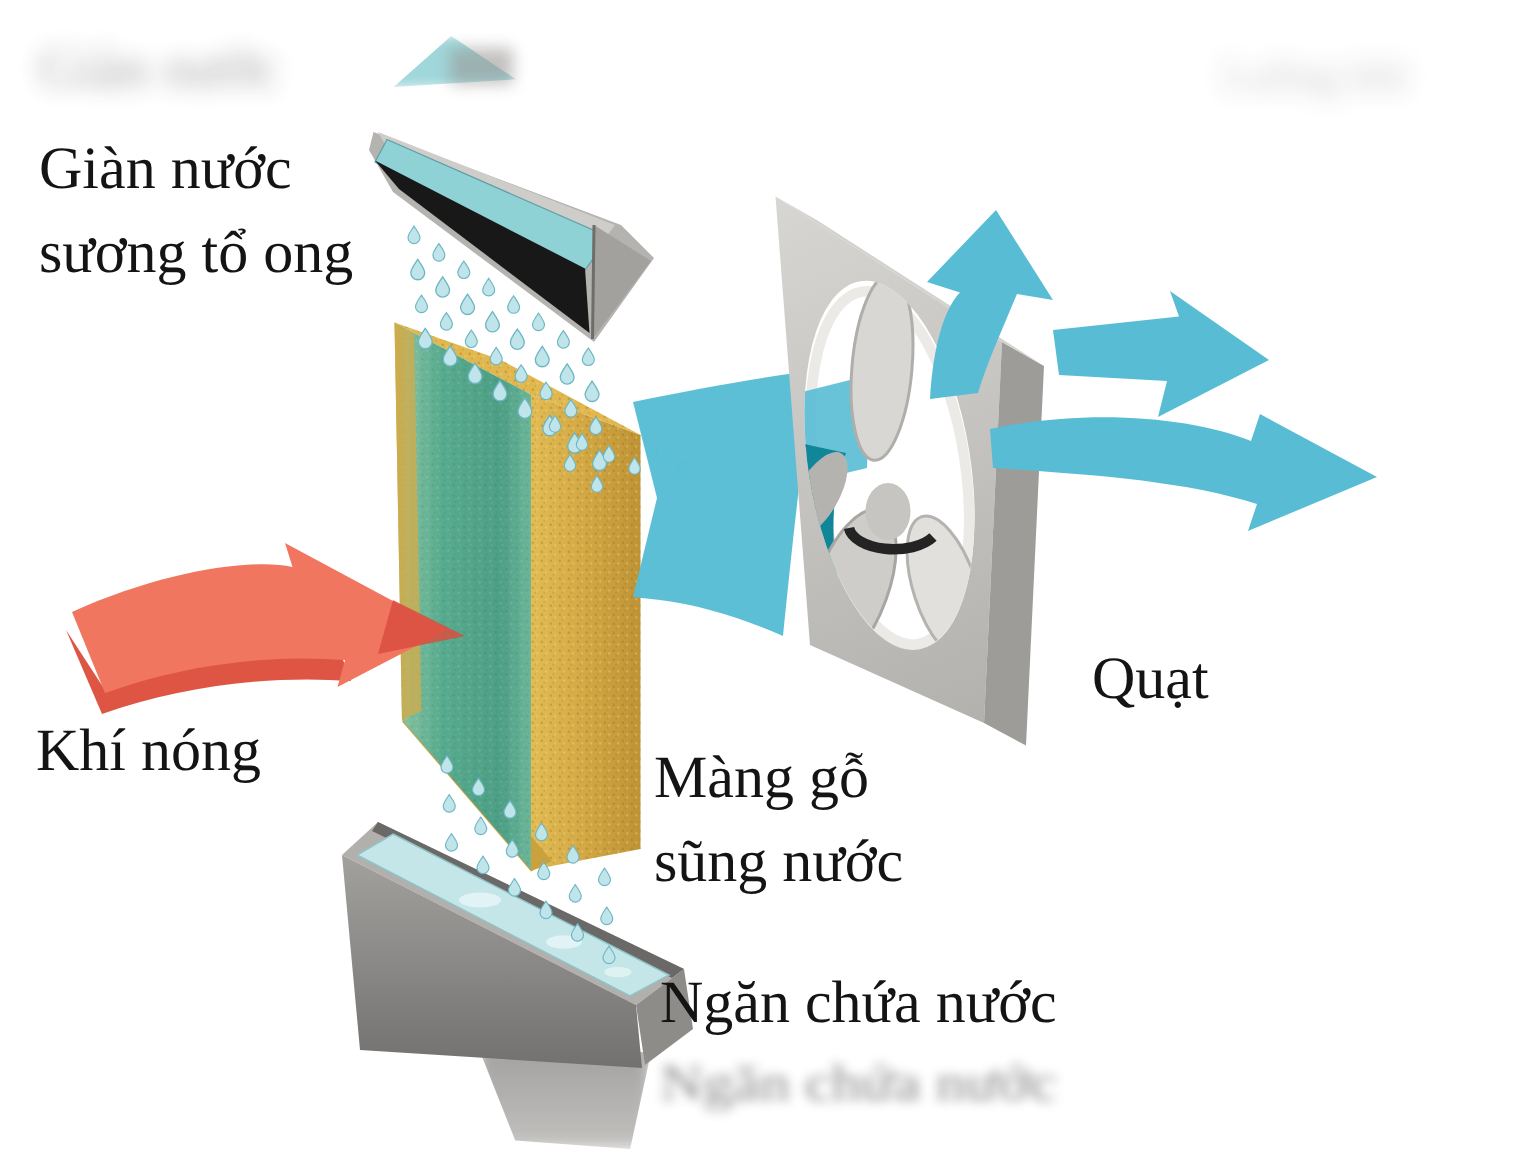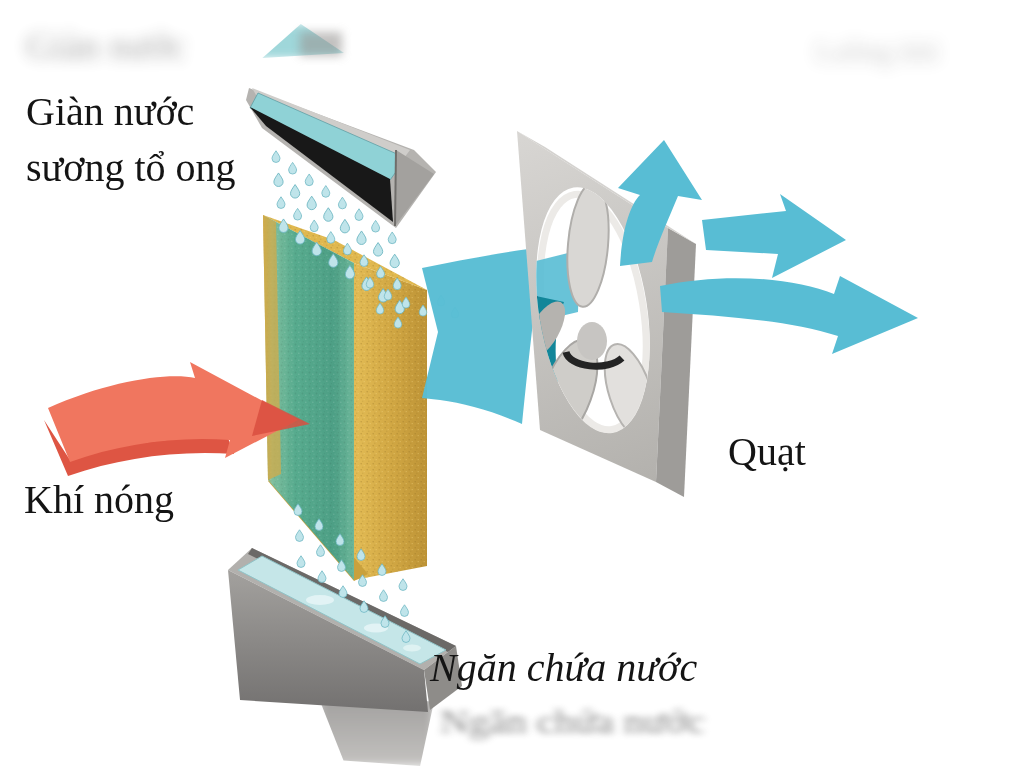--- a/index.html
+++ b/index.html
@@ -204,17 +204,21 @@
   </svg>
 
   <div class="lbl" style="left:26px;top:84px;">
     <div>Giàn nước</div>
     <div>sương tổ ong</div>
   </div>
 
 
   <div class="lbl" style="left:24px;top:472px;">Khí nóng</div>
 
+  <div class="lbl" style="left:436px;top:490px;">
+    <div>Màng gỗ</div>
+    <div>sũng nước</div>
+  </div>
 
   <div class="lbl" style="left:708px;top:424px;margin-left:20px;">Quạt</div>
 
-  <div class="lbl" style="left:430px;top:640px;font-style:italic;">Ngăn chứa nước</div>
+  <div class="lbl" style="left:440px;top:640px;">Ngăn chứa nước</div>
 </div>
 
 </body></html>

